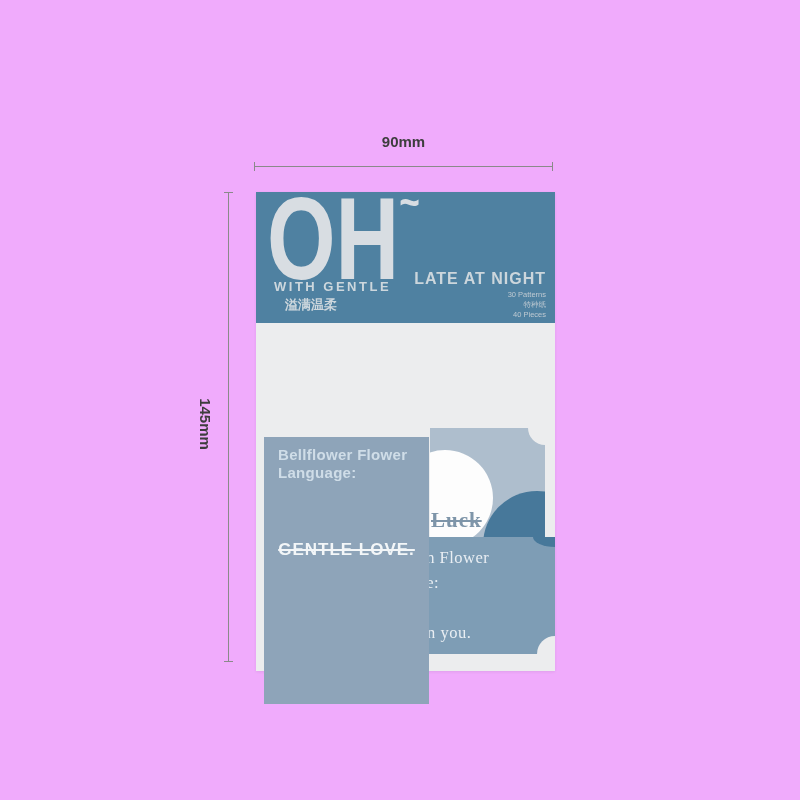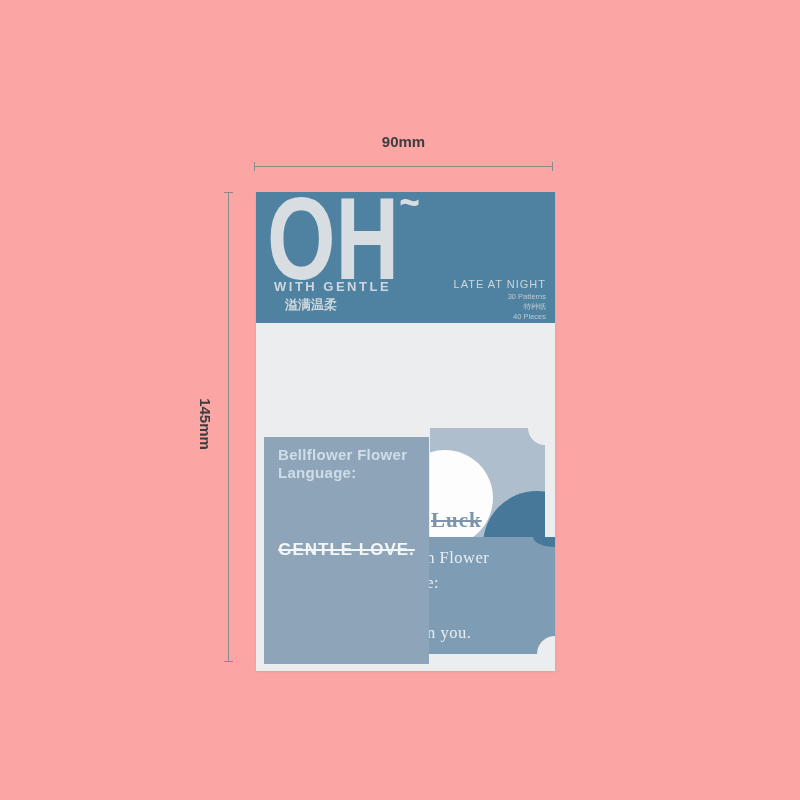--- a/index.html
+++ b/index.html
@@ -1,17 +1,17 @@
 <!DOCTYPE html>
 <html style="--c-header_blue: #4f81a1; --c-backing: #ecedee; --c-front_card: #8ea4b9; --c-top_right_card: #aebecd; --c-bottom_right_card: #7e9db5; --c-teal_accent: #47789a; --c-dimension_text: #3d3d3d;"><head>
 <meta charset="utf-8">
 <style>
   html,body{margin:0;padding:0;background:#ffffff;width:800px;height:800px;
     font-family:"Liberation Sans",sans-serif;-webkit-font-smoothing:antialiased;}
-  .scene{position:relative;width:800px;height:800px;background:#fca5a5;overflow:hidden;}
+  .scene{position:relative;width:800px;height:800px;background:#f0abfc;overflow:hidden;}
 
   
   .dim-h-label{position:absolute;left:254px;top:133px;width:299px;text-align:center;
     font-size:15px;font-weight:700;color:#3d3d3d;}
   .dim-h-line{position:absolute;left:254px;top:166px;width:299px;border-top:1px solid #8a8a8a;}
   .dim-h-line::before,.dim-h-line::after{content:"";position:absolute;width:1px;height:9px;
     background:#8a8a8a;top:-5px;}
   .dim-h-line::before{left:0;} .dim-h-line::after{right:0;}
   .dim-v-label{position:absolute;left:169px;top:415px;width:72px;height:18px;text-align:center;
     font-size:15px;font-weight:700;color:#3d3d3d;transform:rotate(90deg);}
@@ -25,21 +25,21 @@
     background:var(--c-backing,#ecedee);box-shadow:0 1px 3px rgba(0,0,0,.07);}
   .header{position:absolute;left:0;top:0;width:299px;height:131px;
     background:var(--c-header_blue,#4f81a1);}
   .oh{position:absolute;left:11px;top:-13px;font-size:116px;line-height:1;font-weight:800;
     color:#d8dde2;transform:scaleX(.76);transform-origin:left top;white-space:nowrap;}
   .oh .tilde{font-size:.4em;vertical-align:1.32em;font-weight:800;}
   .with-gentle{position:absolute;left:18px;top:87px;font-size:13px;font-weight:700;
     letter-spacing:2.5px;color:#cdd7dd;}
   .cn{position:absolute;left:18px;top:104px;font-size:13px;font-weight:700;color:#cdd7dd;margin-left:11px;}
   .right-block{position:absolute;right:9px;top:78px;text-align:right;}
-  .latn{font-size:11px;font-weight:400;letter-spacing:1px;color:#ccd6dc;margin-bottom:2px;margin-top:8px;}
+  .latn{font-size:16px;font-weight:700;letter-spacing:1px;color:#ccd6dc;margin-bottom:2px;}
   .small{font-size:7.5px;line-height:10px;color:#bfcad2;}
 
   
   .card{position:absolute;}
   .card-tr{left:174px;top:236px;width:115px;height:126px;background:var(--c-top_right_card,#aebecd);
     overflow:hidden;z-index:1;}
   .circle-white{position:absolute;left:-33px;top:22px;width:96px;height:96px;border-radius:50%;
     background:#fdfdfd;}
   .circle-teal{position:absolute;left:53px;top:63px;width:108px;height:108px;border-radius:50%;
     background:var(--c-teal_accent,#47789a);}
@@ -52,21 +52,21 @@
   .card-br{left:166px;top:345px;width:133px;height:117px;background:var(--c-bottom_right_card,#7e9db5);
     overflow:hidden;z-index:2;font-family:"Liberation Serif",serif;color:#e9eef3;}
   .teal-scallop{position:absolute;right:0;top:0;width:22px;height:10px;
     background:var(--c-teal_accent,#47789a);border-radius:0 0 0 100%;}
   .g1{position:absolute;left:-57px;top:11px;font-size:16.5px;letter-spacing:.5px;white-space:nowrap;}
   .g2{position:absolute;left:-57px;top:36px;font-size:16.5px;letter-spacing:.5px;}
   .g3{position:absolute;left:0px;top:86px;font-size:16.5px;letter-spacing:.5px;}
   .notch-br{position:absolute;right:0;bottom:0;width:18px;height:18px;
     background:var(--c-backing,#ecedee);border-radius:100% 0 0 0;}
 
-  .card-front{left:8px;top:245px;width:165px;height:227px;background:var(--c-front_card,#8ea4b9);
+  .card-front{left:8px;top:245px;width:165px;height:267px;background:var(--c-front_card,#8ea4b9);
     z-index:3;}
   .b1{position:absolute;left:14px;top:9px;font-size:15px;font-weight:700;letter-spacing:.3px;
     color:rgba(226,237,245,.78);}
   .b2{position:absolute;left:14px;top:27px;font-size:15px;font-weight:700;letter-spacing:.3px;
     color:rgba(226,237,245,.78);}
   .msg{position:absolute;left:0;top:103px;width:100%;text-align:center;font-size:17px;
     font-weight:700;letter-spacing:1px;color:#f3f6f8;text-decoration:line-through;
     text-decoration-thickness:2px;}
 </style>
 </head>

